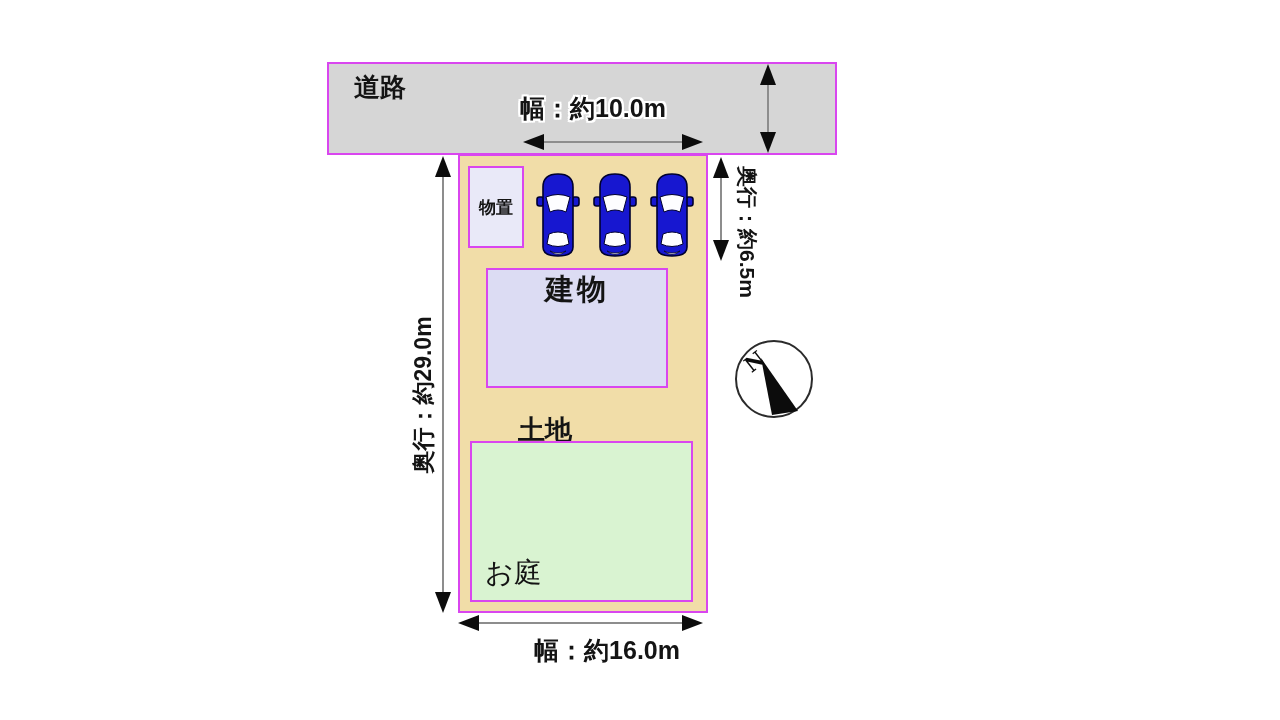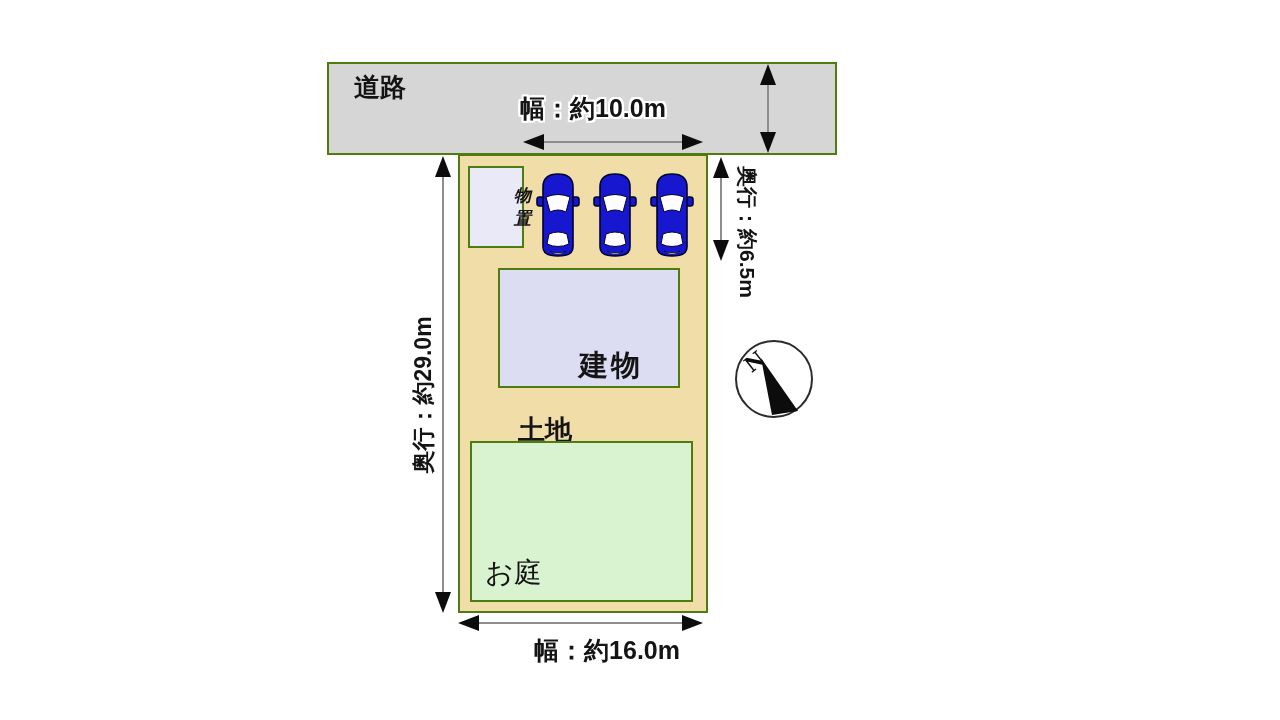--- a/index.html
+++ b/index.html
@@ -2,34 +2,34 @@
 <html style="--road-fill: #d6d6d6; --lot-fill: #f1dda8; --shed-fill: #e9e9f8; --building-fill: #dcdcf3; --garden-fill: #d9f3d1; --car-body: #1717d0; --outline: #141414;"><head>
 <meta charset="utf-8">
 <style>
   html, body { margin: 0; padding: 0; background: #ffffff; }
   #stage {
     position: relative; width: 1280px; height: 720px;
     background: #ffffff; overflow: hidden;
     font-family: "Liberation Sans", "DejaVu Sans", sans-serif;
     color: #141414;
   }
-  .rect { position: absolute; box-sizing: border-box; border: 2px solid #4d7c0f; padding-left: 44px; }
+  .rect { position: absolute; box-sizing: border-box; border: 2px solid #d946ef; }
 
   #road { left: 327px; top: 62px; width: 510px; height: 93px; background: var(--road-fill, #d6d6d6); z-index: 1; }
   #road-label { position: absolute; left: 25px; top: 6px; font-size: 26px; font-weight: bold; }
 
   #lot { left: 458px; top: 154px; width: 250px; height: 459px; background: var(--lot-fill, #f1dda8); z-index: 1; }
 
   #shed { left: 468px; top: 166px; width: 56px; height: 82px; background: var(--shed-fill, #e9e9f8);
-          display: flex; align-items: center; 
-          font-size: 17px; font-weight: bold; z-index: 2; font-style: italic; }
+          display: flex; align-items: center; justify-content: center;
+          font-size: 17px; font-weight: bold; z-index: 2; }
 
   #building { left: 486px; top: 268px; width: 182px; height: 120px; background: var(--building-fill, #dcdcf3);
-              display: flex; align-items: flex-end; justify-content: center;
-              font-size: 29px; font-weight: bold; letter-spacing: 3px; z-index: 2; margin-left: 12px; }
+              display: flex; align-items: flex-start; justify-content: center;
+              font-size: 29px; font-weight: bold; letter-spacing: 3px; z-index: 2; }
 
   #land-label { position: absolute; left: 478px; top: 412px; font-size: 27px; font-weight: bold; z-index: 2; margin-left: 40px; }
 
   #garden { left: 470px; top: 441px; width: 223px; height: 161px; background: var(--garden-fill, #d9f3d1); z-index: 2; }
   #garden-label { position: absolute; left: 13px; bottom: 8px; font-size: 28px; font-weight: normal; }
 
   .car { position: absolute; top: 171px; width: 44px; height: 88px; z-index: 3; }
 
   
   .arrow-v { position: absolute; width: 18px; z-index: 4; }

